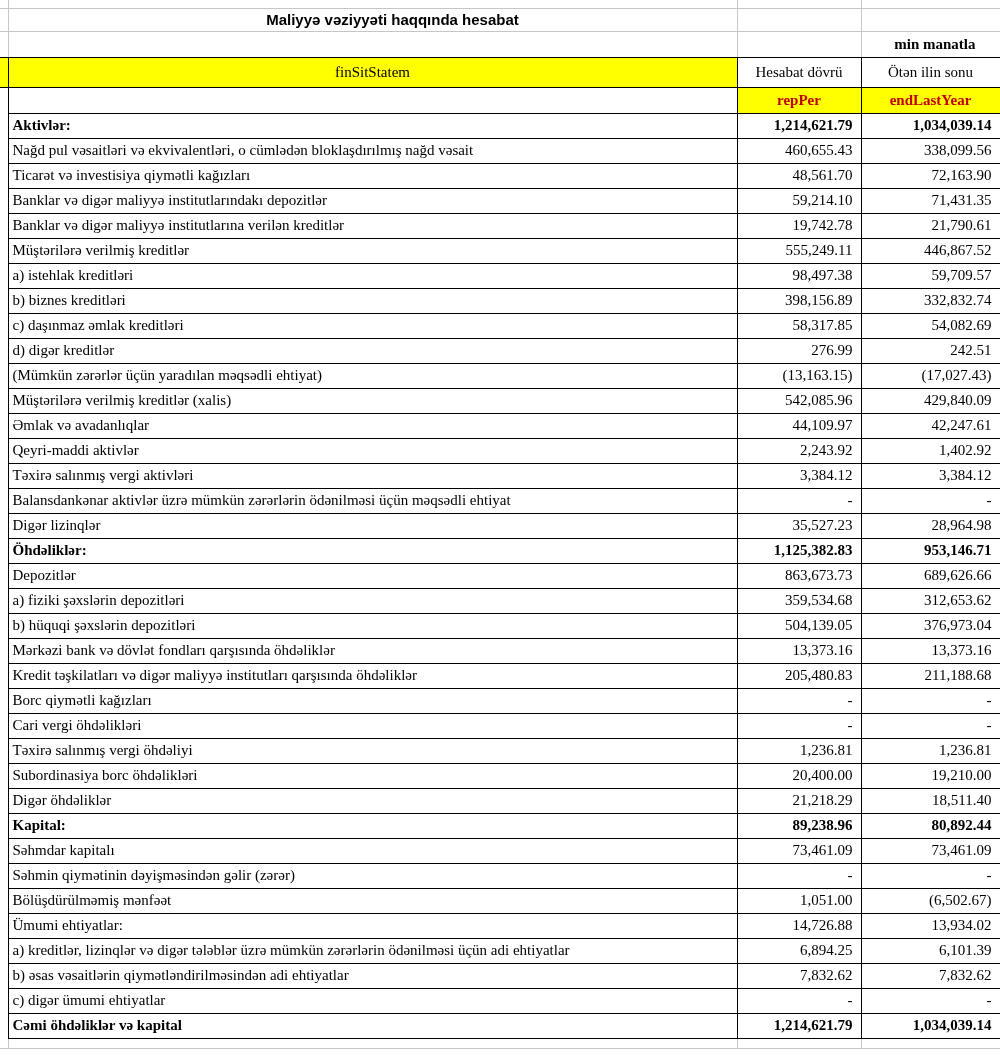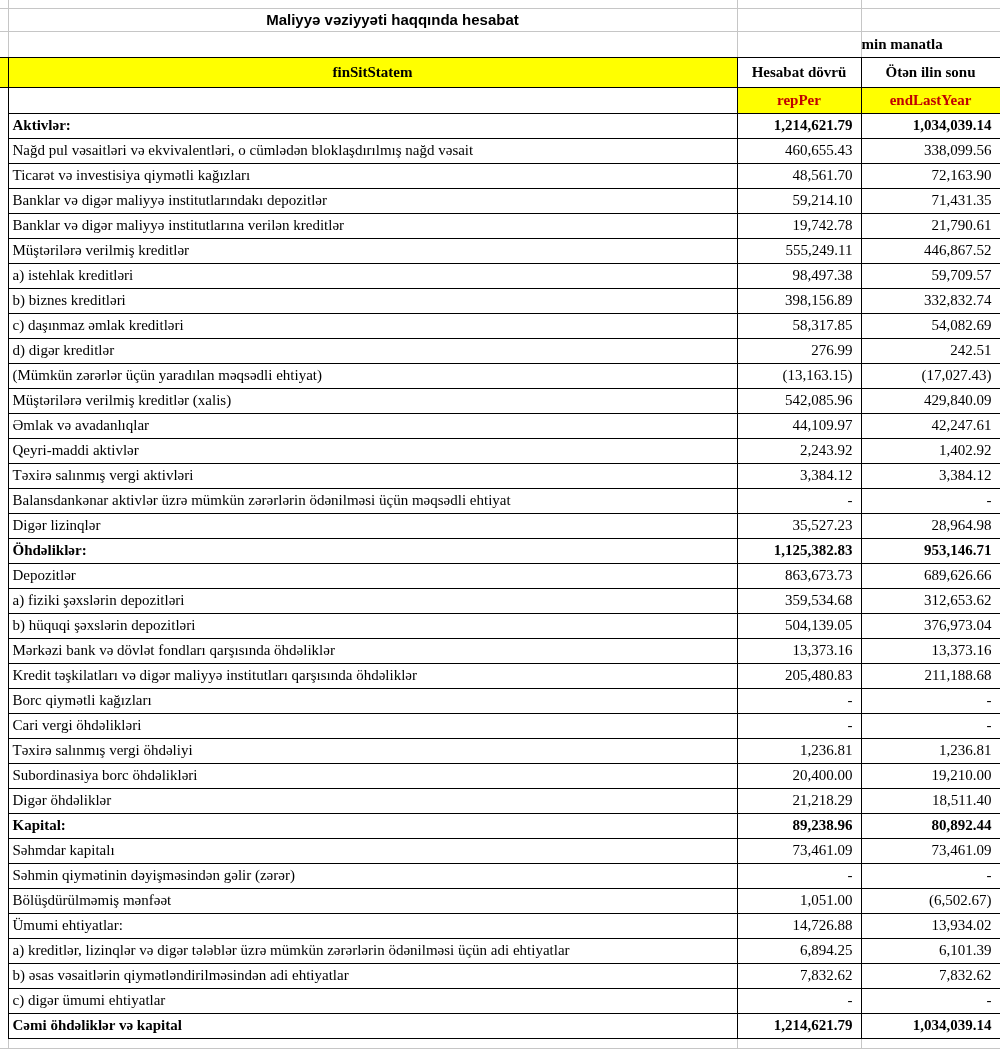--- a/index.html
+++ b/index.html
@@ -36,30 +36,31 @@
   tr.unit-row td { border-bottom: 1px solid var(--border, #000000); }
   td.title {
     font-family: "Liberation Sans", "DejaVu Sans", sans-serif;
     font-weight: bold;
     font-size: 15px;
     text-align: center;
     padding-left: 40px;
   }
   td.unit {
     font-weight: bold;
-    padding-right: 10px;
+    text-align: right;
+    padding-right: 24px;
   }
 
   
   tr.hdr1 { height: 30px; }
   tr.hdr2 { height: 26px; }
   tr.hdr1 td, tr.hdr2 td {
     border: 1px solid var(--border, #000000);
   }
-  tr.hdr1 td { font-weight: bold; text-align: center; }
+  tr.hdr1 td { font-weight: normal; text-align: center; }
   td.yellow { background: var(--header-fill, #ffff00); }
   td.code {
     background: var(--header-fill, #ffff00);
     color: var(--code-text, #c00000);
     font-weight: bold;
     text-align: center;
   }
 
   
   tr.data-row { height: 25px; }

